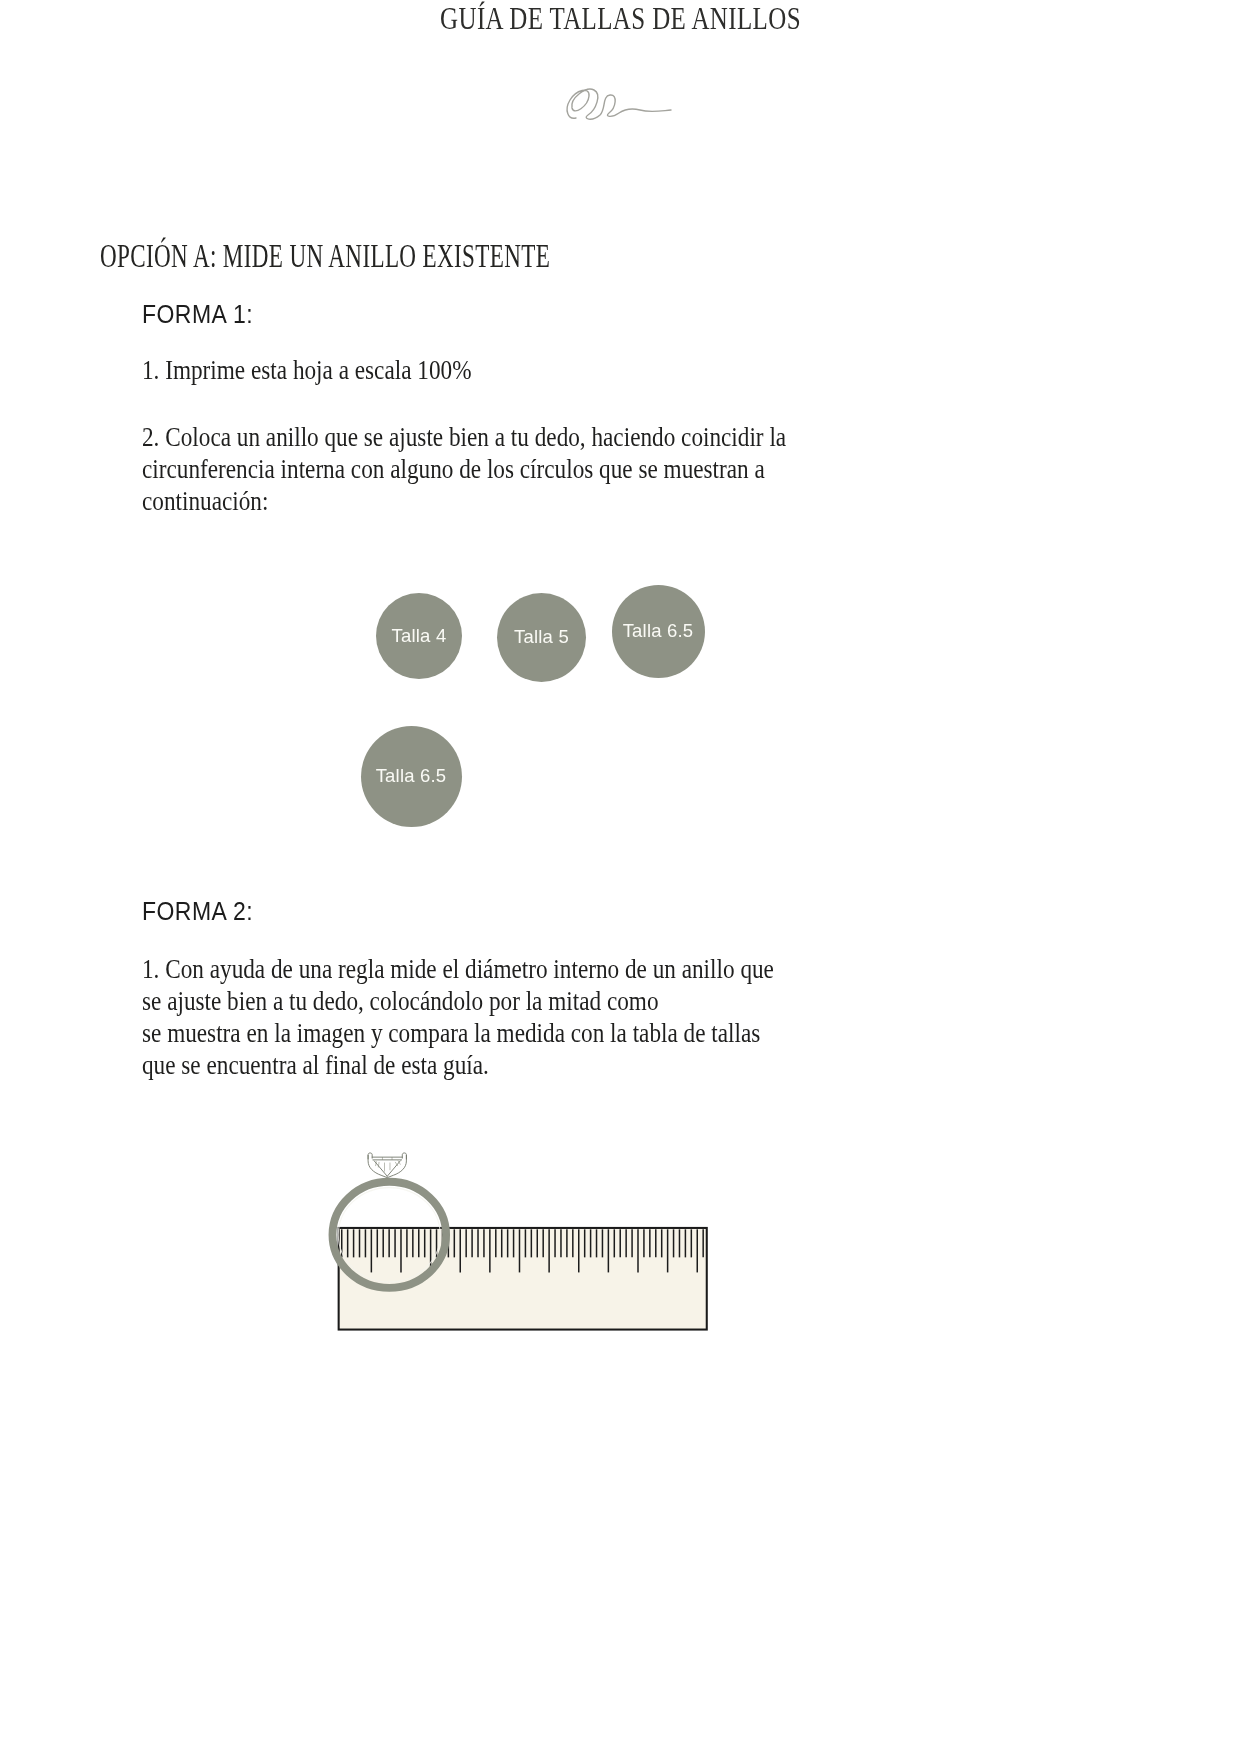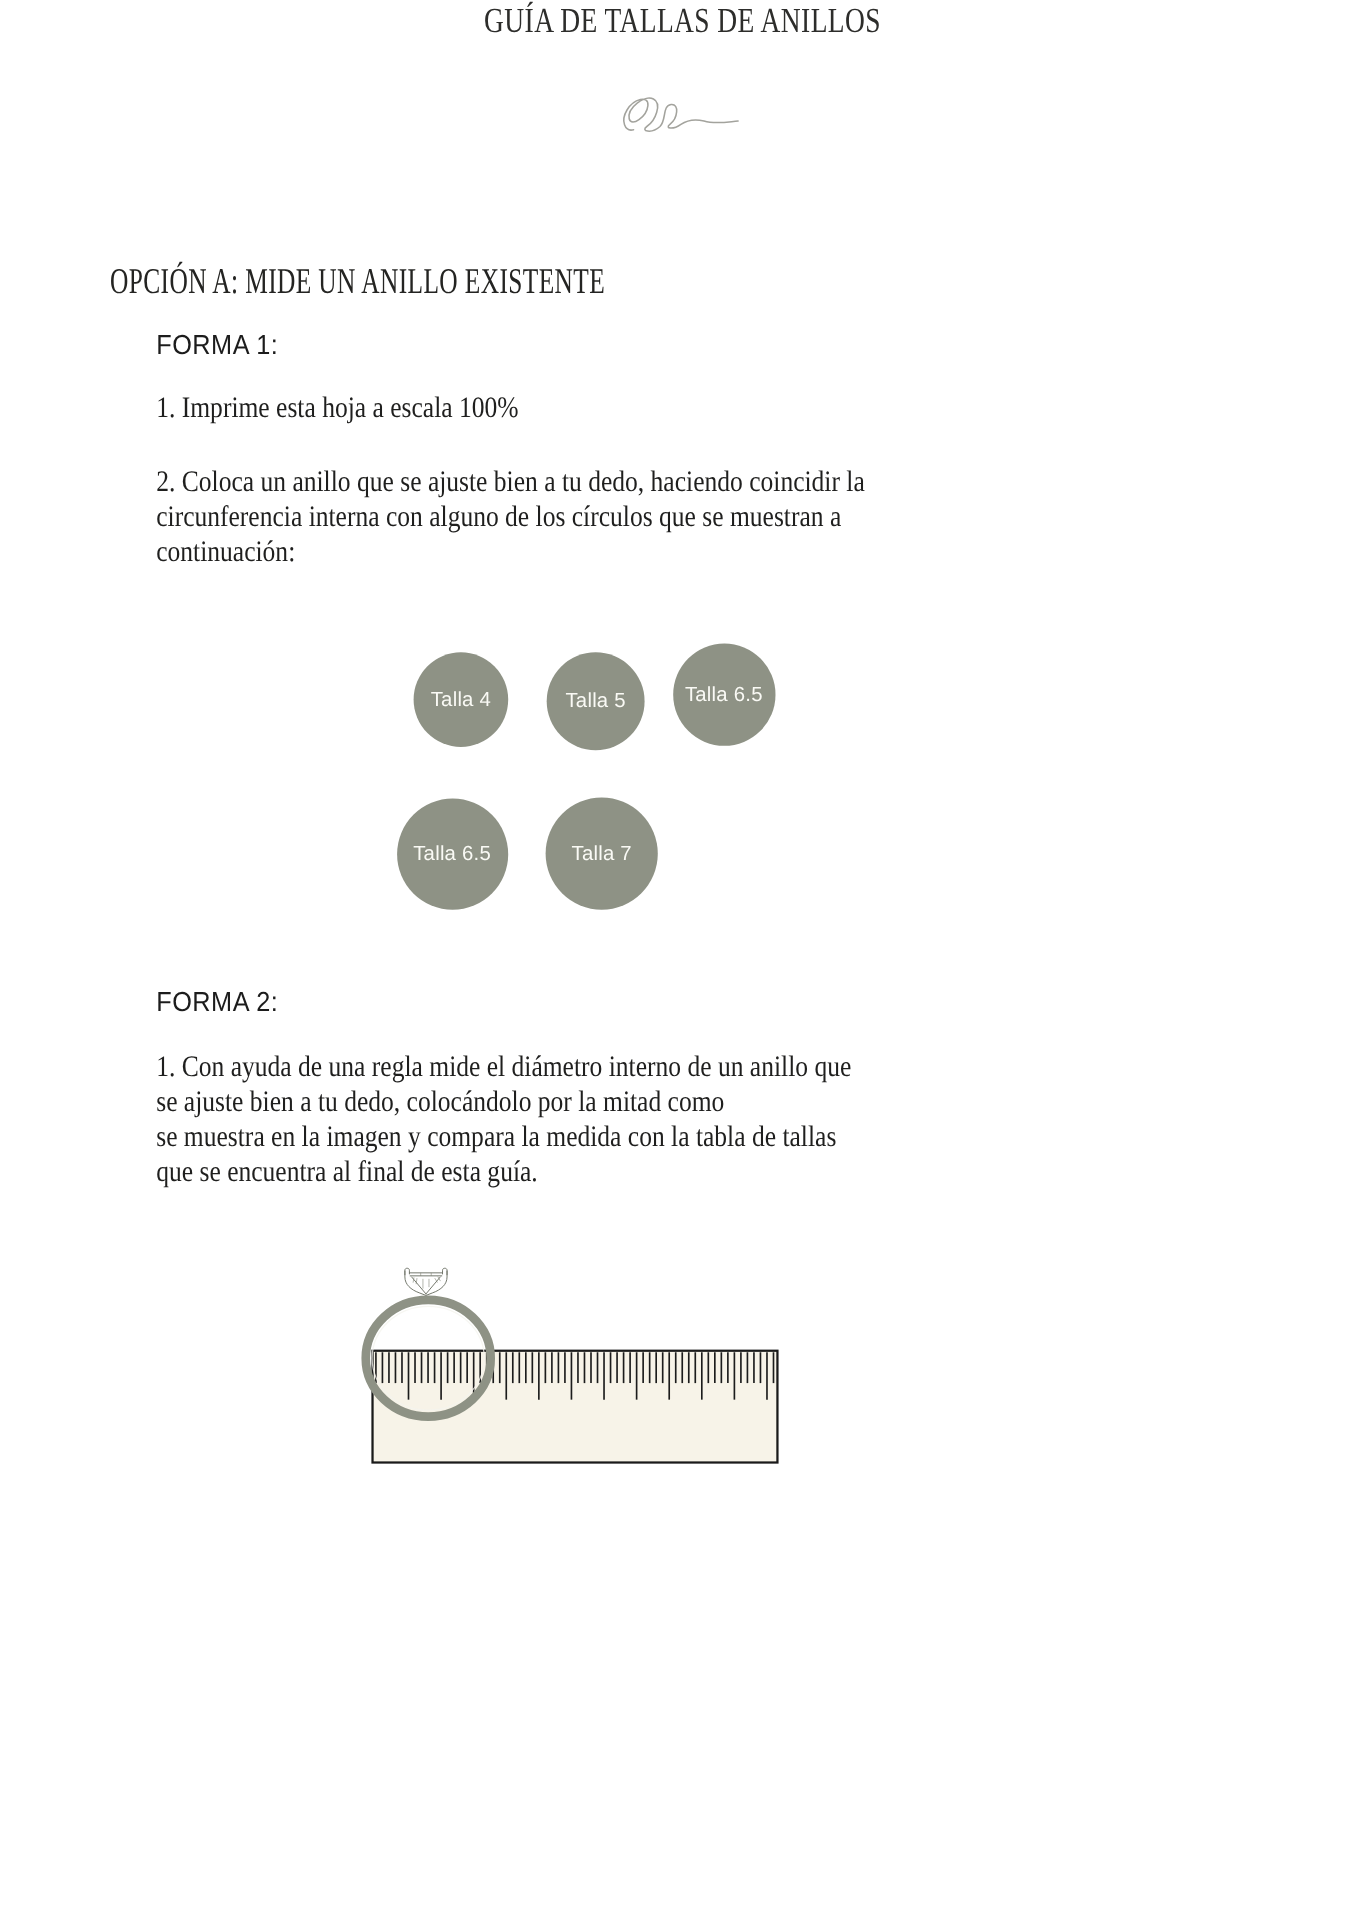--- a/index.html
+++ b/index.html
@@ -96,23 +96,20 @@
         <span style="color: rgb(250, 250, 245);">Talla 4</span>
       </div>
       <div class="talla" style="left: 497px; top: 592.5px; width: 89px; height: 89px; background: rgb(142, 146, 133);">
         <span style="color: rgb(250, 250, 245);">Talla 5</span>
       </div>
       <div class="talla" style="left: 611.5px; top: 584.5px; width: 93px; height: 93px; background: rgb(142, 146, 133);">
         <span style="color: rgb(250, 250, 245);">Talla 6.5</span>
       </div>
       <div class="talla" style="left: 360.5px; top: 725.5px; width: 101px; height: 101px; background: rgb(142, 146, 133);">
         <span style="color: rgb(250, 250, 245);">Talla 6.5</span>
-      </div>
-      <div class="talla" style="left: 496px; top: 725px; width: 102px; height: 102px; background: rgb(142, 146, 133);">
-        <span style="color: rgb(250, 250, 245);">Talla 7</span>
       </div>
     </div>
 
   <div class="abs sans forma-heading" style="left:142px; top:897px;">FORMA 2:</div>
 
   <div class="abs body-par serif" style="left:142px; top:953px;">
     <div>1. Con ayuda de una regla mide el diámetro interno de un anillo que</div>
     <div>se ajuste bien a tu dedo, colocándolo por la mitad como</div>
     <div>se muestra en la imagen y compara la medida con la tabla de tallas</div>
     <div>que se encuentra al final de esta guía.</div>

